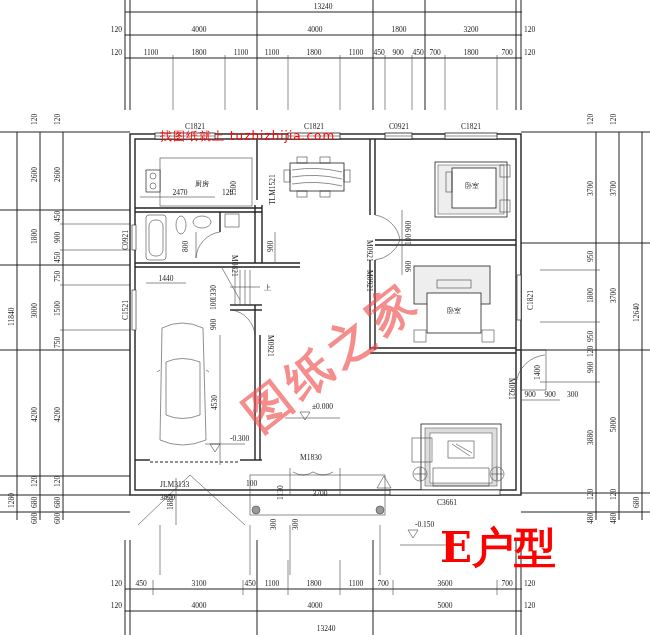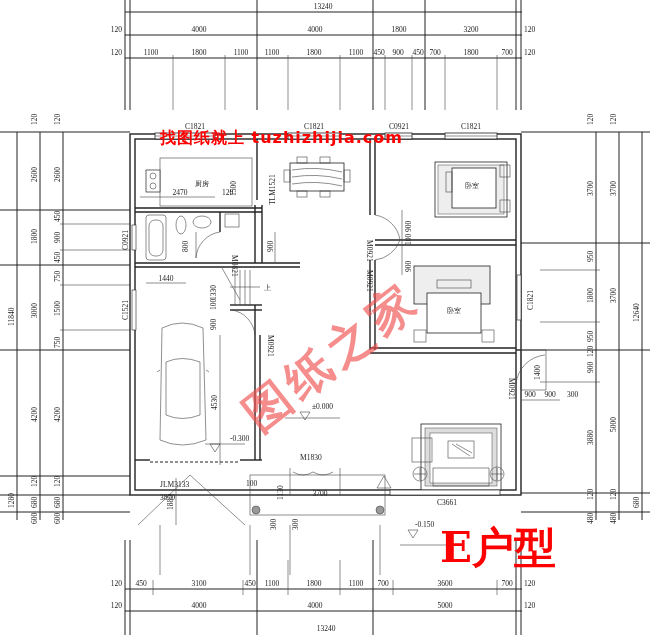--- a/index.html
+++ b/index.html
@@ -3,21 +3,21 @@
 <meta charset="utf-8">
 <style>
   html,body{margin:0;padding:0;background:#fff;}
   body{width:650px;height:635px;position:relative;overflow:hidden;font-family:"Liberation Serif",serif;}
   #plan{position:absolute;left:0;top:0;width:650px;height:635px;}
   .dim{font-family:"Liberation Serif",serif;font-size:7.5px;fill:#222;}
   .lbl{font-family:"DejaVu Sans",sans-serif;font-size:7px;fill:#222;}
   .ln{stroke:#222;stroke-width:1;fill:none;}
   .wall{stroke:#222;stroke-width:1.4;fill:none;}
   .thin{stroke:#444;stroke-width:0.6;fill:none;}
-  .wm-top{position:absolute;left:160px;top:128px;color:#ff0000;font-family:"DejaVu Sans",sans-serif;font-size:16px;font-weight:bold;letter-spacing:1px;white-space:nowrap;}
+  .wm-top{position:absolute;left:160px;top:128px;color:#ff0000;font-family:"DejaVu Sans",sans-serif;font-size:12px;font-weight:normal;letter-spacing:1px;white-space:nowrap;}
   .wm-diag{position:absolute;left:250px;top:390px;color:rgba(240,80,80,0.65);font-family:"DejaVu Serif",serif;font-size:46px;font-weight:bold;transform:rotate(-38deg);transform-origin:left center;white-space:nowrap;letter-spacing:6px;}
   .type-label{position:absolute;left:440px;top:520px;color:#ff0000;font-family:"DejaVu Serif",serif;font-size:42px;font-weight:bold;white-space:nowrap;}
 </style>
 </head>
 <body>
 
 <svg id="plan" viewBox="0 0 650 635" xmlns="http://www.w3.org/2000/svg">
 
   <g>
     <line class="ln" x1="125" y1="12" x2="522" y2="12"></line>

